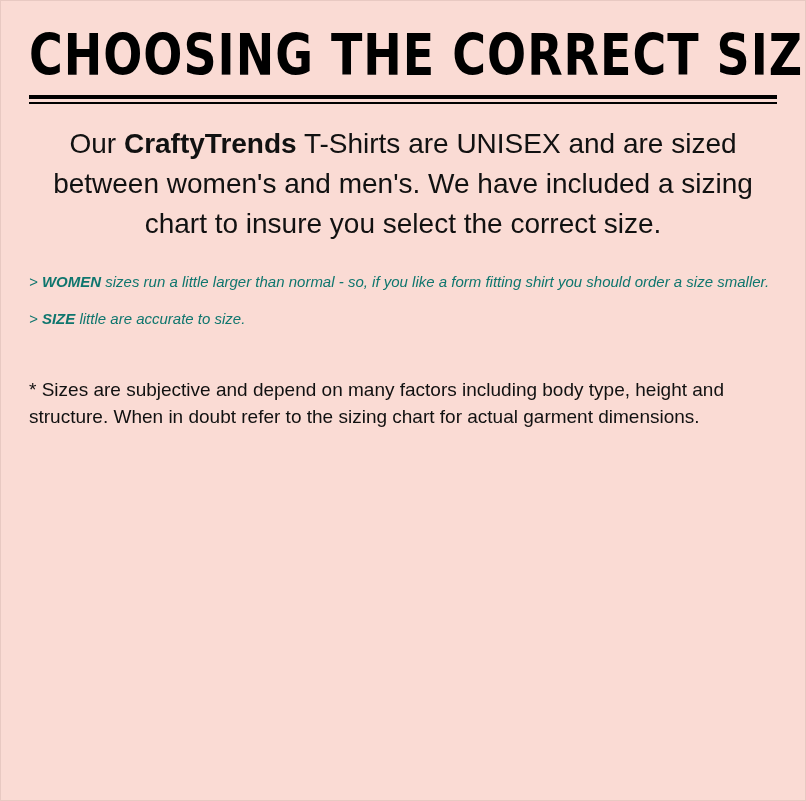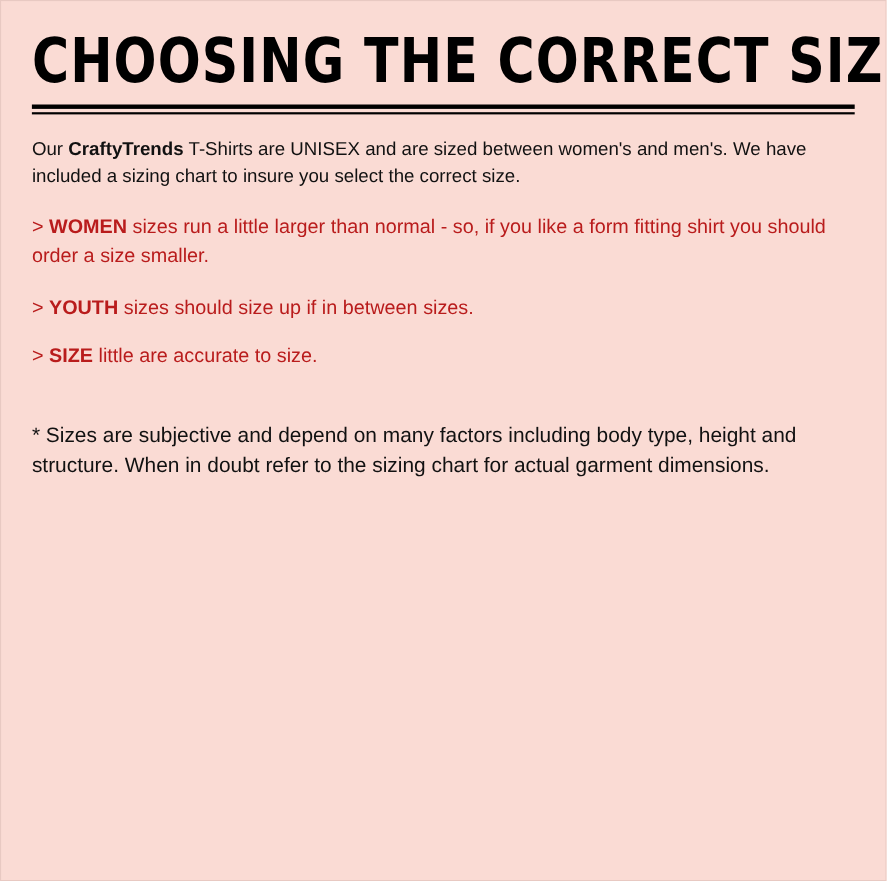--- a/index.html
+++ b/index.html
@@ -41,24 +41,25 @@
   .rule-thick {
     height: 4px;
     background: #000;
   }
   .rule-thin {
     height: 2px;
     background: #000;
     margin-top: 3px;
   }
   .intro {
-    font-size: 17px;
+    font-size: 28px;
     line-height: 1.42;
     color: #111;
     margin-top: 20px;
+    text-align: center;
   }
   .intro b { font-weight: bold; }
 
   .section-head {
     font-family: "DejaVu Sans", sans-serif;
     font-weight: bold;
     font-size: 33px;
     letter-spacing: 1.5px;
     color: #000;
     display: inline-block;
@@ -74,23 +75,24 @@
   }
   .head-rule-thin {
     height: 2px;
     background: #000;
     margin-top: 3px;
   }
   .w-adult { width: 312px; }
   .w-kid { width: 230px; }
 
   .para {
-    font-size: 18px;
+    font-size: 15px;
     line-height: 1.42;
-    color: #b91c1c;
+    color: #0f766e;
+    font-style: italic;
   }
   .para b { font-weight: bold; }
   .gap-lg { margin-top: 22px; }
   .gap-sm { margin-top: 4px; }
 
   .kid-block { margin-top: 56px; }
   .footnote {
     font-size: 19px;
     line-height: 1.42;
     color: #111;
@@ -109,19 +111,18 @@
     <div class="rule-thin"></div>
   </div>
 
   <p class="intro"><span>Our </span><b>CraftyTrends</b><span> T-Shirts are UNISEX and are sized between women's and men's.  We have included a sizing chart to insure you select the correct size.</span></p>
 
 
   <p class="para gap-lg"><span>&gt; </span><b>WOMEN</b><span> sizes run a little larger than normal - so, if you like a form fitting shirt you should order a size smaller.</span></p>
 
 
 
-  <p class="para gap-lg"><span>&gt; </span><b>YOUTH</b><span> sizes should size up if in between sizes.</span></p>
 
   <p class="para gap-sm"><span>&gt; </span><b>SIZE</b><span> little are accurate to size.</span></p>
 
   <p class="footnote">* Sizes are subjective and depend on many factors including body type, height and structure.  When in doubt refer to the sizing chart for actual garment dimensions.</p>
 
 </div>
 
 </body></html>

